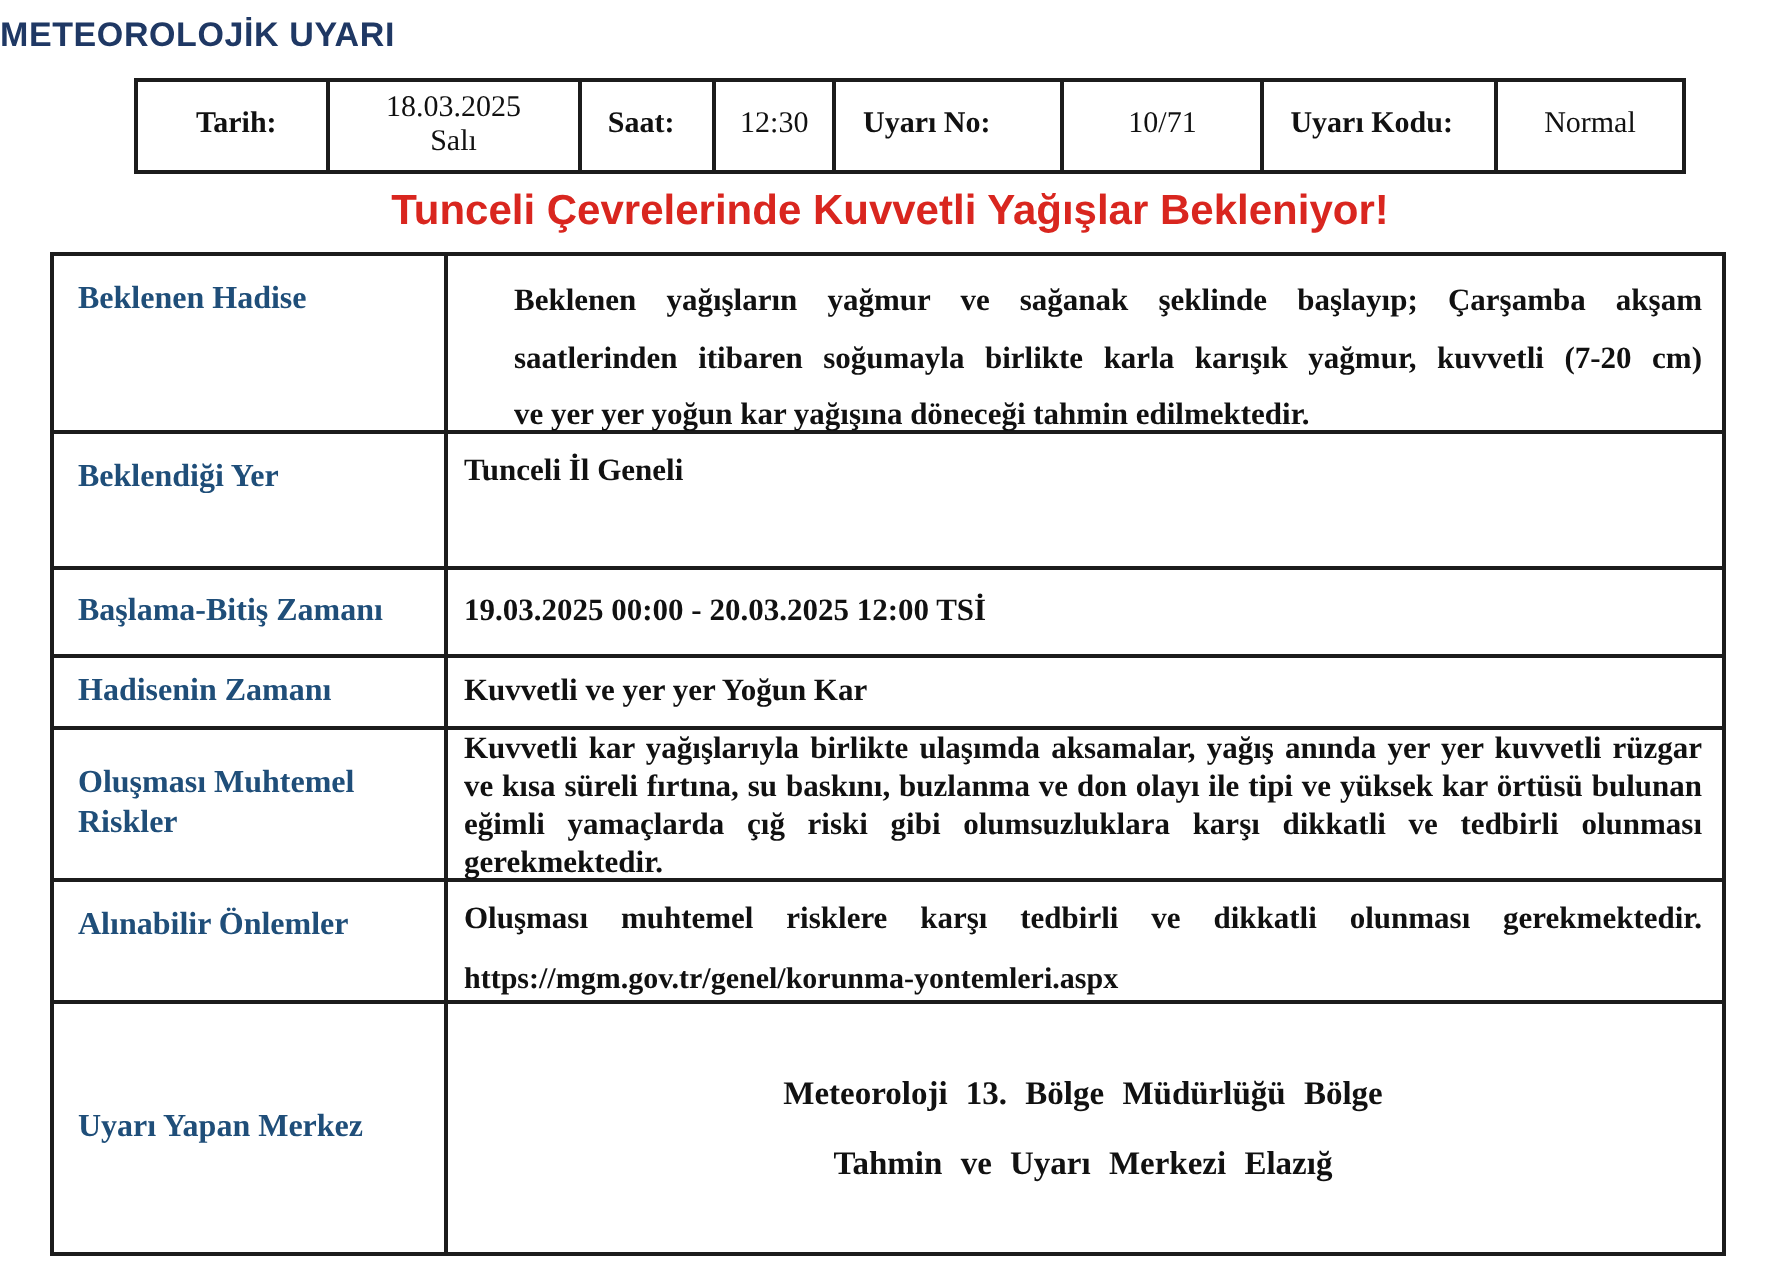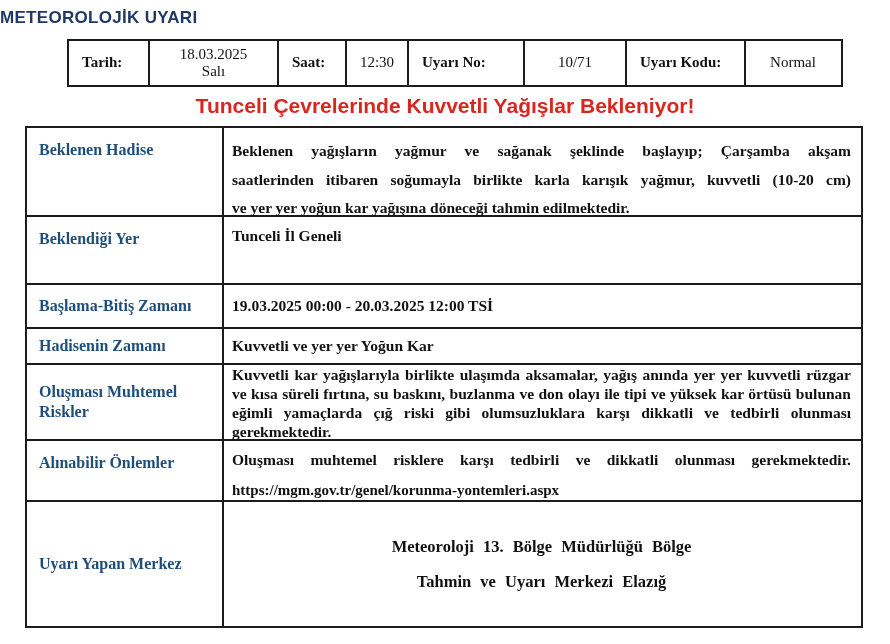--- a/index.html
+++ b/index.html
@@ -31,21 +31,21 @@
   .info-cell {
     border-right: 2px solid var(--border-dark, #1c1c1c);
     display: flex; flex-direction: column;
     align-items: center; justify-content: center;
     font-size: 15px;
     line-height: 1.15;
     text-align: center;
   }
   .info-cell:last-child { border-right: none; }
   .info-cell.lbl { font-weight: bold; align-items: flex-start; padding-left: 13px; text-align: left; }
-  .w-tarih  { width: 81px; }
+  .w-tarih  { width: 81px; margin-left: 16px; }
   .w-tarihv { width: 129px; }
   .w-saat   { width: 68px; }
   .w-saatv  { width: 62px; }
   .w-no     { width: 116px; }
   .w-nov    { width: 102px; }
   .w-kod    { width: 119px; }
   .w-kodv   { width: 94px; }
   
   .headline {
     margin-top: 7px;
@@ -80,21 +80,21 @@
   }
   .cell-label.top { align-items: flex-start; padding-top: 12px; }
   .cell-content {
     flex: 1;
     font-weight: bold;
     font-size: 15.5px;
     padding: 0 10px 0 8px;
     display: flex; flex-direction: column; justify-content: center;
   }
   .cell-content.top { justify-content: flex-start; }
-  .h-hadise  { height: 89px; }
+  .h-hadise  { height: 89px; gap: 25px; }
   .h-yer     { height: 68px; }
   .h-zaman   { height: 44px; }
   .h-siddet  { height: 36px; }
   .h-riskler { height: 76px; }
   .h-onlem   { height: 61px; }
   .h-merkez  { height: 124px; }
   
   .jline { text-align: justify; text-align-last: justify; }
   .lline { text-align: left; }
   .h-hadise .cell-content { padding-top: 9px; line-height: 28.5px; }
@@ -131,21 +131,21 @@
 </div>
 
 <div class="headline">Tunceli Çevrelerinde Kuvvetli Yağışlar Bekleniyor!</div>
 
 <div class="main-table">
 
   <div class="row h-hadise">
     <div class="cell-label top">Beklenen Hadise</div>
     <div class="cell-content top">
       <div class="jline">Beklenen yağışların yağmur ve sağanak şeklinde başlayıp; Çarşamba akşam</div>
-      <div class="jline">saatlerinden itibaren soğumayla birlikte  karla karışık yağmur, kuvvetli (10-20 cm)</div>
+      <div class="jline">saatlerinden itibaren soğumayla birlikte  karla karışık yağmur, kuvvetli (7-20 cm)</div>
       <div class="lline">ve yer yer yoğun kar yağışına döneceği tahmin edilmektedir.</div>
     </div>
   </div>
 
   <div class="row h-yer">
     <div class="cell-label top">Beklendiği Yer</div>
     <div class="cell-content top">
       <div class="lline">Tunceli İl Geneli</div>
     </div>
   </div>

